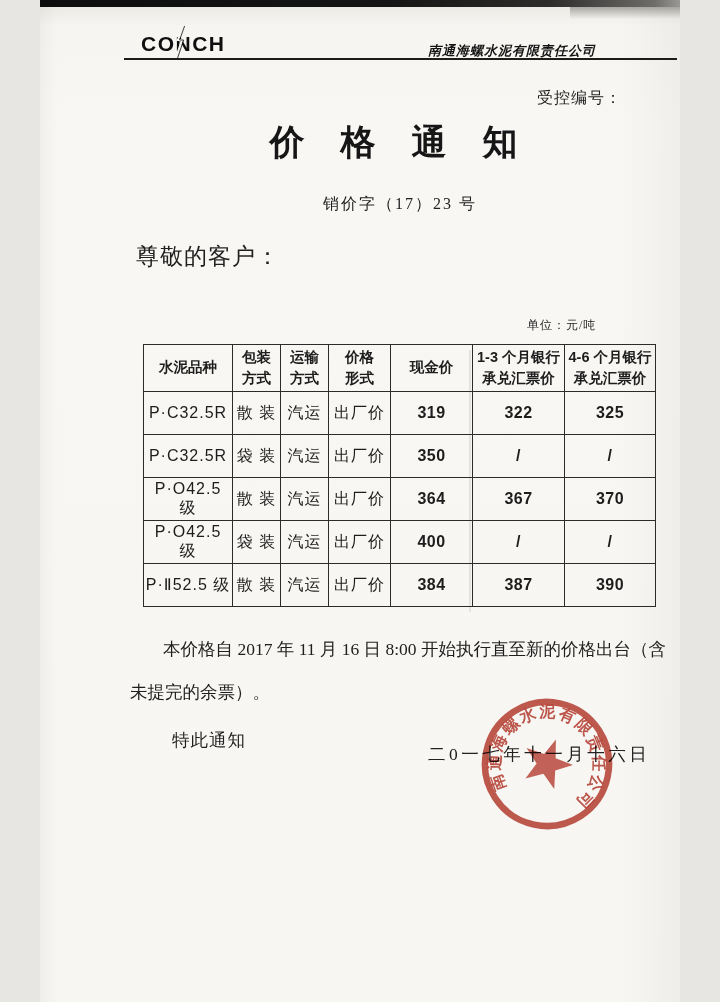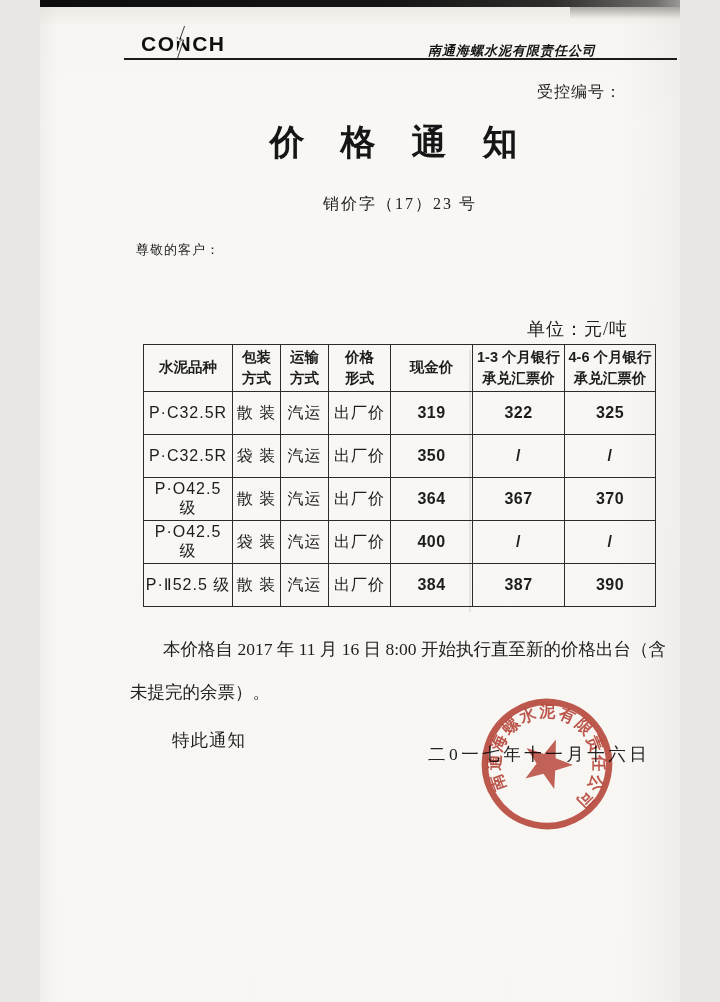--- a/index.html
+++ b/index.html
@@ -17,31 +17,31 @@
     background:linear-gradient(180deg,rgba(90,88,85,0.45),rgba(90,88,85,0));}
   .crease{position:absolute;left:429px;top:350px;width:2px;height:262px;
     background:rgba(70,60,50,0.10);}
 
   .logo{position:absolute;left:101px;top:32px;font-family:"Liberation Sans",sans-serif;
     font-weight:bold;font-size:21px;letter-spacing:1.5px;color:#0f0f0f;}
   .logo-bolt{position:absolute;left:33px;top:-6px;}
   .header-rule{position:absolute;left:84px;top:58px;width:553px;height:2px;background:#1c1c1c;}
   .company-name{position:absolute;right:84px;top:42px;font-size:13px;font-weight:bold;
     font-style:italic;letter-spacing:1px;color:#141414;}
-  .controlled-no{position:absolute;left:497px;top:82px;font-size:16px;letter-spacing:1px;}
+  .controlled-no{position:absolute;left:497px;top:88px;font-size:16px;letter-spacing:1px;}
 
   .title{position:absolute;top:119px;left:0;width:720px;text-align:center;
     font-size:35px;font-weight:bold;letter-spacing:36px;padding-left:23px;
     box-sizing:border-box;color:#161616;}
   .doc-no{position:absolute;top:194px;left:0;width:720px;text-align:center;
     font-size:16px;letter-spacing:2px;}
 
-  .salutation{position:absolute;left:96px;top:241px;font-size:13px;letter-spacing:1px;}
+  .salutation{position:absolute;left:96px;top:241px;font-size:23px;letter-spacing:1px;}
   .intro{position:absolute;left:130px;top:278px;font-size:17.5px;letter-spacing:0.5px;}
-  .unit-note{position:absolute;left:487px;top:317px;font-size:18px;letter-spacing:1px;}
+  .unit-note{position:absolute;left:487px;top:317px;font-size:12px;letter-spacing:1px;}
 
   table.price{position:absolute;left:103px;top:344px;border-collapse:collapse;
     table-layout:fixed;width:512px;font-family:Liberation Sans, sans-serif;color:#1d1d1d;}
   table.price th,table.price td{border:1.6px solid #2b2b2b;text-align:center;
     vertical-align:middle;padding:0;}
   table.price th{font-size:14.5px;font-weight:600;line-height:1.45;white-space:pre-line;height:46px;}
   table.price td{font-size:16px;height:42px;letter-spacing:1px;}
   table.price td.num{font-size:16px;font-weight:600;letter-spacing:0.5px;}
 
   .note{position:absolute;left:90px;top:628px;width:540px;font-size:17.5px;line-height:43px;}

